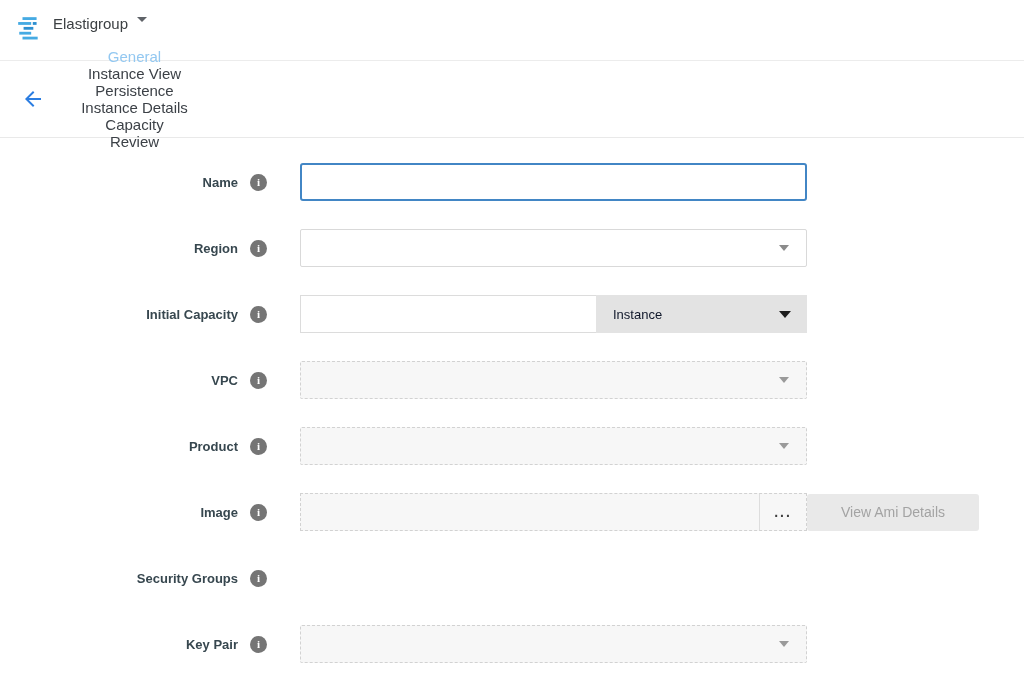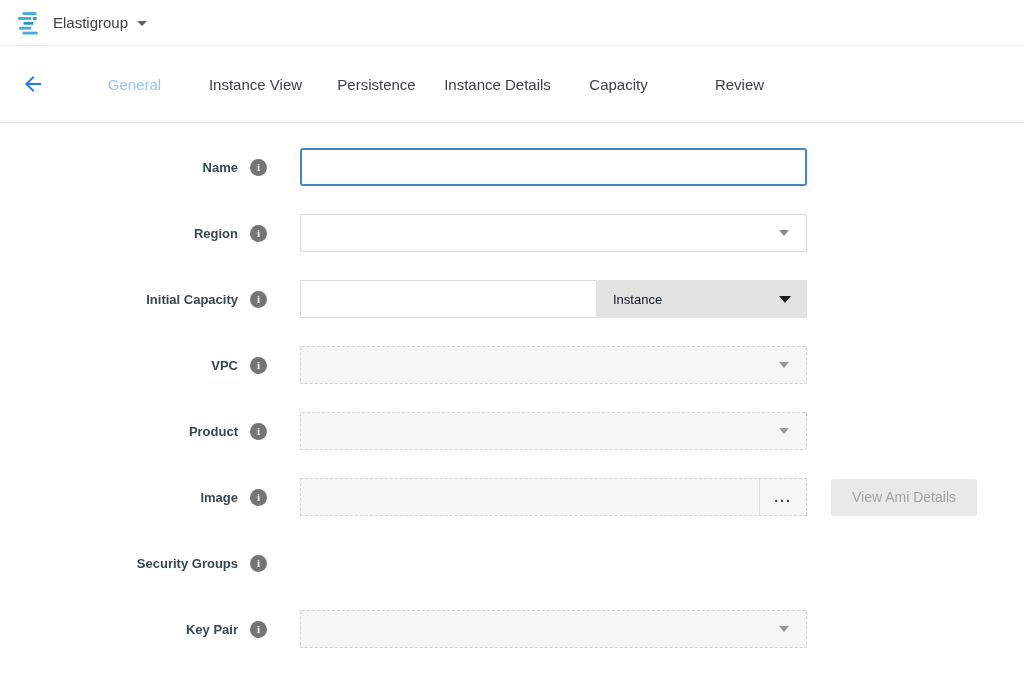--- a/index.html
+++ b/index.html
@@ -1,31 +1,31 @@
 <!DOCTYPE html>
 <html><head>
 <meta charset="utf-8">
 <style>
   * { box-sizing: border-box; }
   html,body { margin:0; padding:0; background:#ffffff; width:1024px; height:688px; overflow:hidden;
     font-family:"Liberation Sans", sans-serif; }
 
   
-  .header { height:46px; display:flex; align-items:center; padding-left:16px;
-    border-bottom:1px solid #ececec; }
+  .header { height:46px; display:flex; padding-left:16px;
+    border-bottom:1px solid #ececec;margin-top:15px; }
   .logo { width:26px; height:26px; display:flex; align-items:center; justify-content:center; }
   .app-name { margin-left:11px; font-size:15px; color:#3c4043; }
   .caret-sm { width:0; height:0; border-left:5px solid transparent; border-right:5px solid transparent;
     border-top:5px solid #5f6368; margin-left:9px; margin-top:2px; }
 
   
   .tabbar { height:77px; display:flex; align-items:center; border-bottom:1px solid #e9e9e9;
     padding-left:20px; }
   .back-btn { width:26px; height:26px; display:flex; align-items:center; justify-content:center; cursor:pointer; }
-  .tabs { display:flex; margin-left:28px; }
+  .tabs { display:flex; margin-left:28px;flex-direction:column; }
   .tab { width:121px; text-align:center; font-size:15px; color:#3c4147; cursor:pointer; }
   .tab.active { color:#93c8f1; }
 
   
   .form { padding-top:25px; }
   .form-row { display:flex; align-items:center; height:38px; margin-bottom:28px; }
   .label-col { width:300px; display:flex; align-items:center; justify-content:flex-end;
     padding-right:33px; flex:none; }
   .label { font-size:13px; font-weight:bold; color:#37474f; white-space:nowrap; }
   .info { width:17px; height:17px; border-radius:50%; background:#757575; color:#ffffff;
@@ -50,21 +50,21 @@
     padding-left:17px; position:relative; font-size:13px; color:#0f172a; cursor:pointer; }
   .unit-select .caret { position:absolute; right:16px; top:50%; margin-top:-3px; width:0; height:0;
     border-left:6px solid transparent; border-right:6px solid transparent; border-top:7px solid #1d1d1d; }
 
   .image-field { width:507px; height:38px; border:1px dashed #d2d2d2; background:#f7f7f7;
     display:flex; align-items:stretch; }
   .image-main { flex:1; border-right:1px solid #dddddd; }
   .image-ellipsis { width:46px; display:flex; align-items:center; justify-content:center;
     color:#3f3f3f; font-size:14px; font-weight:bold; letter-spacing:2px; cursor:pointer; }
 
-  .action-btn { margin-left:24px; width:146px; height:37px; background:#e9e9e9; border:none;
+  .action-btn { margin-left:0; width:172px; height:37px; background:#e9e9e9; border:none;
     border-radius:3px; color:#a3a3a3; font-size:14px; cursor:pointer;
     font-family:"Liberation Sans", sans-serif; }
 </style>
 </head>
 <body>
 
 <div class="header">
   <div class="logo">
     <svg width="26" height="26" viewBox="0 0 24 24">
       <rect x="6" y="2" width="13" height="2.6" fill="#45aae3"></rect>

